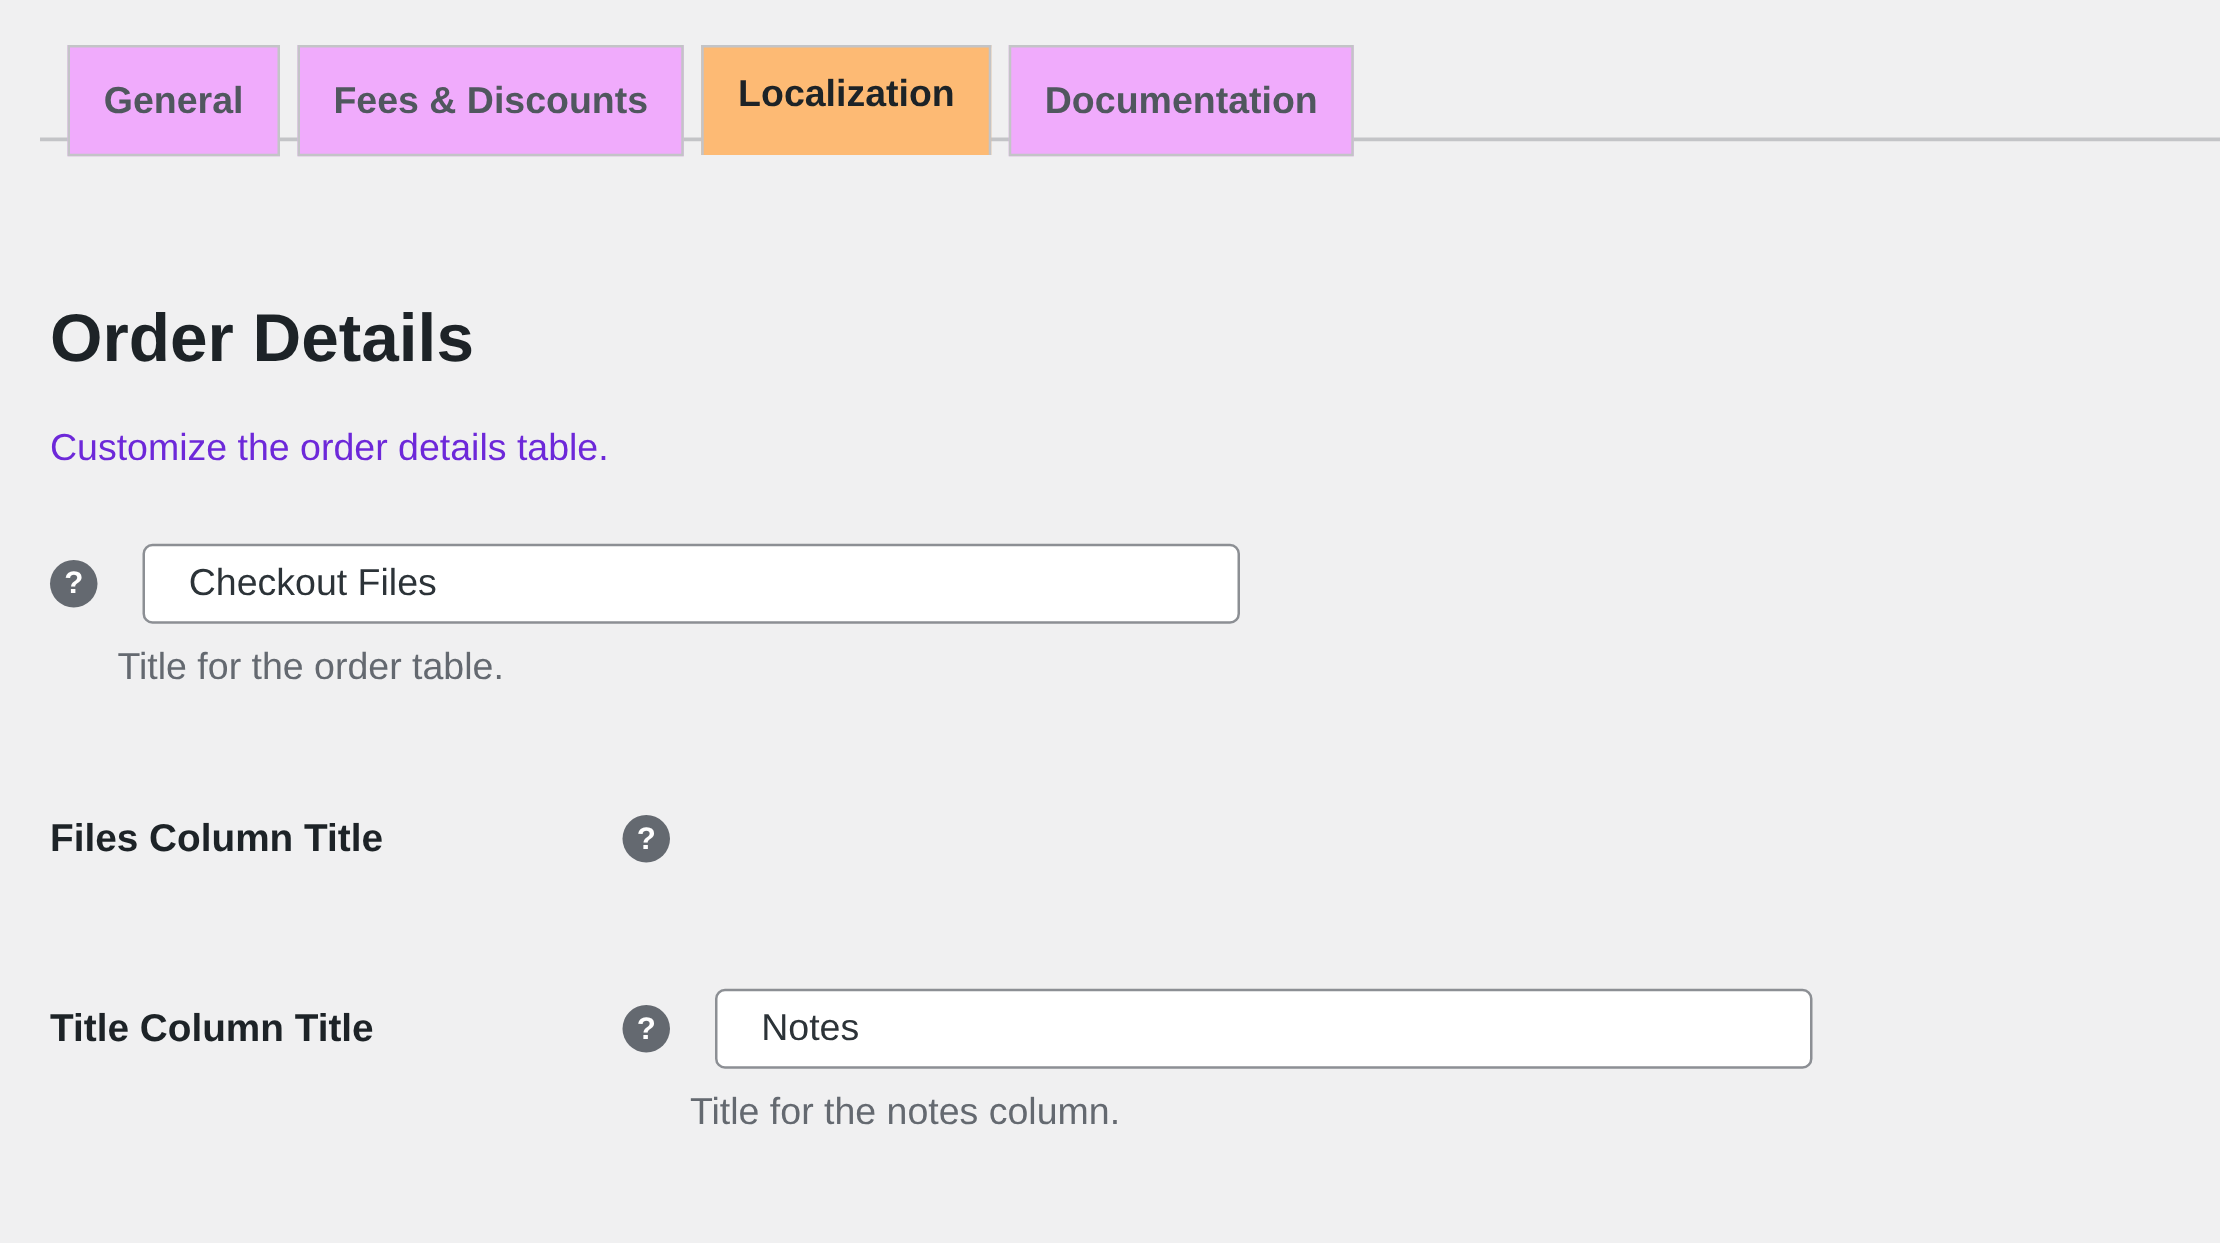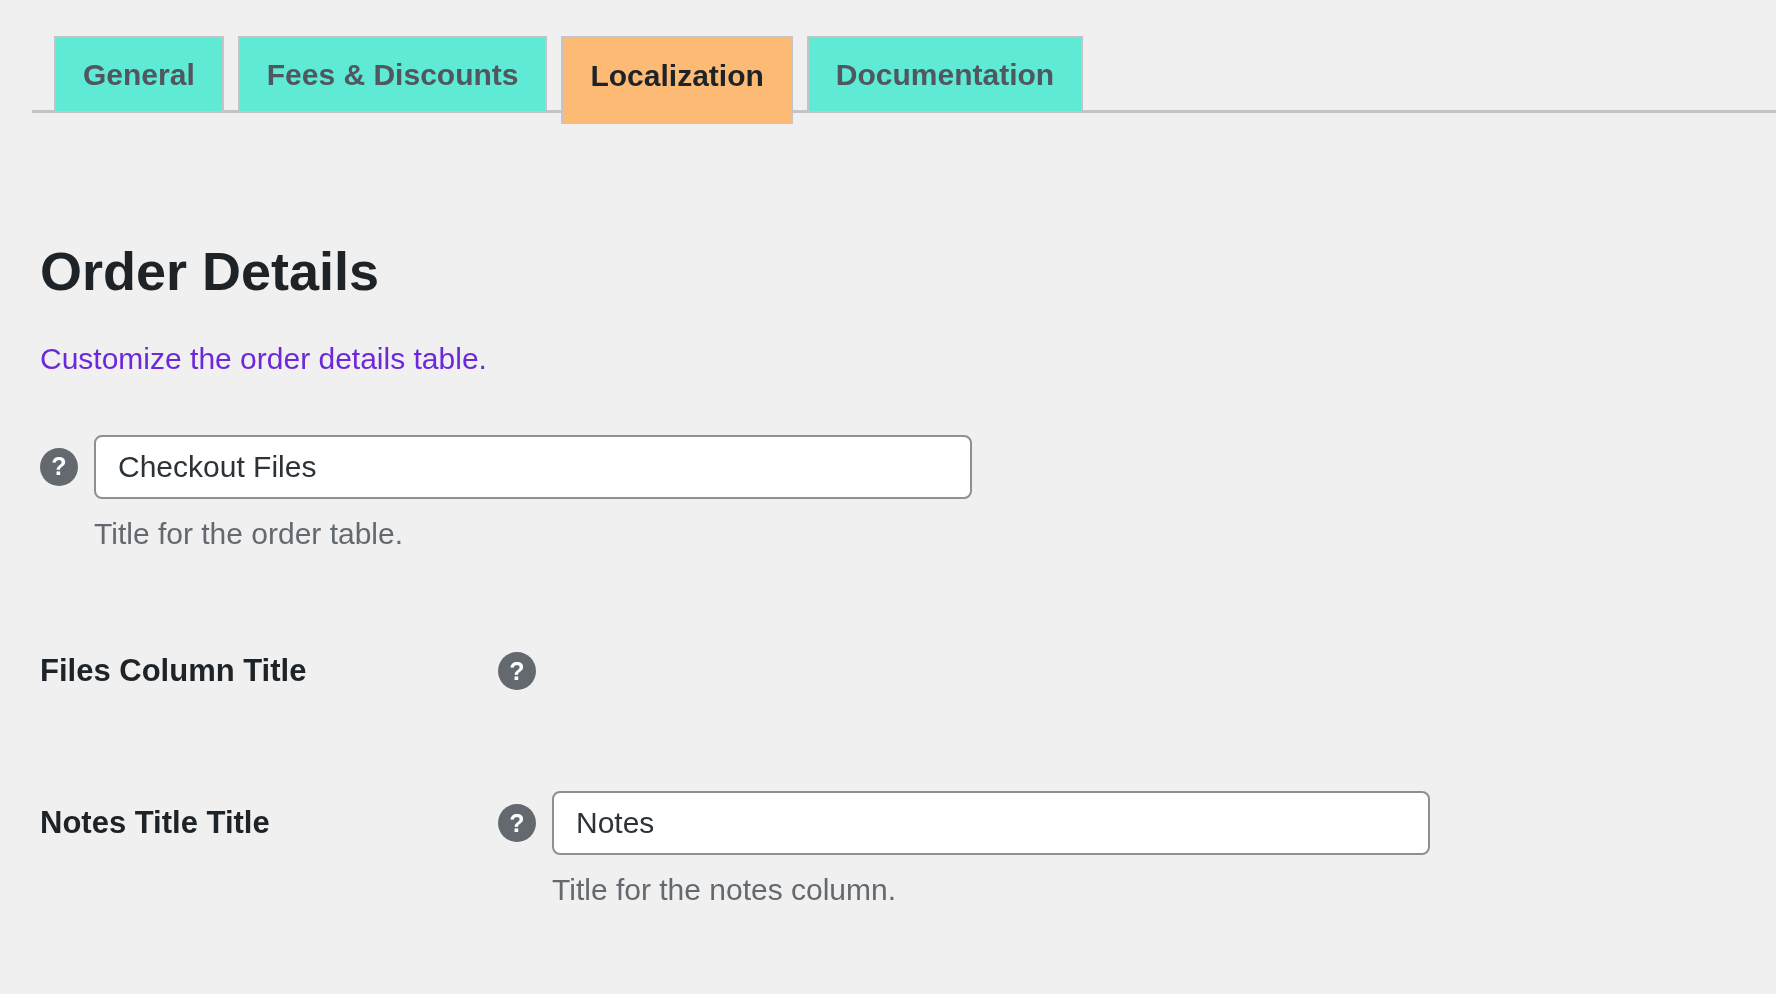--- a/index.html
+++ b/index.html
@@ -28,26 +28,26 @@
     right: 0;
     top: 110px;
     height: 3px;
     background: #c3c4c7;
     z-index: 0;
   }
   .nav-tab {
     position: relative;
     z-index: 1;
     box-sizing: border-box;
-    height: 77px;
+    height: 89px;
     display: flex;
     align-items: center;
     padding: 0 27px;
     margin-left: 14px;
-    background: #5eead4;
+    background: #f0abfc;
     border: 2px solid #c3c4c7;
     font-size: 30px;
     font-weight: 600;
     color: #50575e;
     white-space: nowrap;
     cursor: pointer;
     text-decoration: none;
   }
   .nav-tab:first-child { margin-left: 20px; }
   .nav-tab.active {
@@ -112,25 +112,26 @@
     line-height: 1;
   }
   .text-input {
     box-sizing: border-box;
     display: block;
     width: 878px;
     height: 64px;
     border: 2px solid #8c8f94;
     border-radius: 8px;
     background: #ffffff;
-    padding: 0 22px;
+    padding: 0 35px;
     font-size: 30px;
     color: #2c3338;
     font-family: inherit;
     outline: none;
+    margin-left: 20px;
   }
   .field-desc {
     margin: 18px 0 0;
     font-size: 30px;
     line-height: 1.15;
     color: #646970;
   }
 </style>
 </head>
 <body>
@@ -161,21 +162,21 @@
     </div>
 
     <div class="form-row">
       <div class="field-label">Files Column Title</div>
       <div class="help-badge">
         <span>?</span>
       </div>
     </div>
 
     <div class="form-row">
-      <div class="field-label">Notes Title Title</div>
+      <div class="field-label">Title Column Title</div>
       <div class="help-badge">
         <span>?</span>
       </div>
       <div class="field-col">
         <input type="text" class="text-input" value="Notes" style="">
         <p class="field-desc">Title for the notes column.</p>
       </div>
     </div>
 
   </div>

